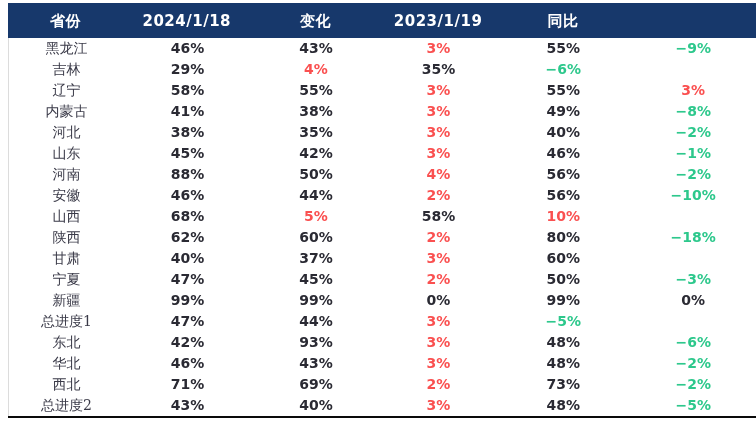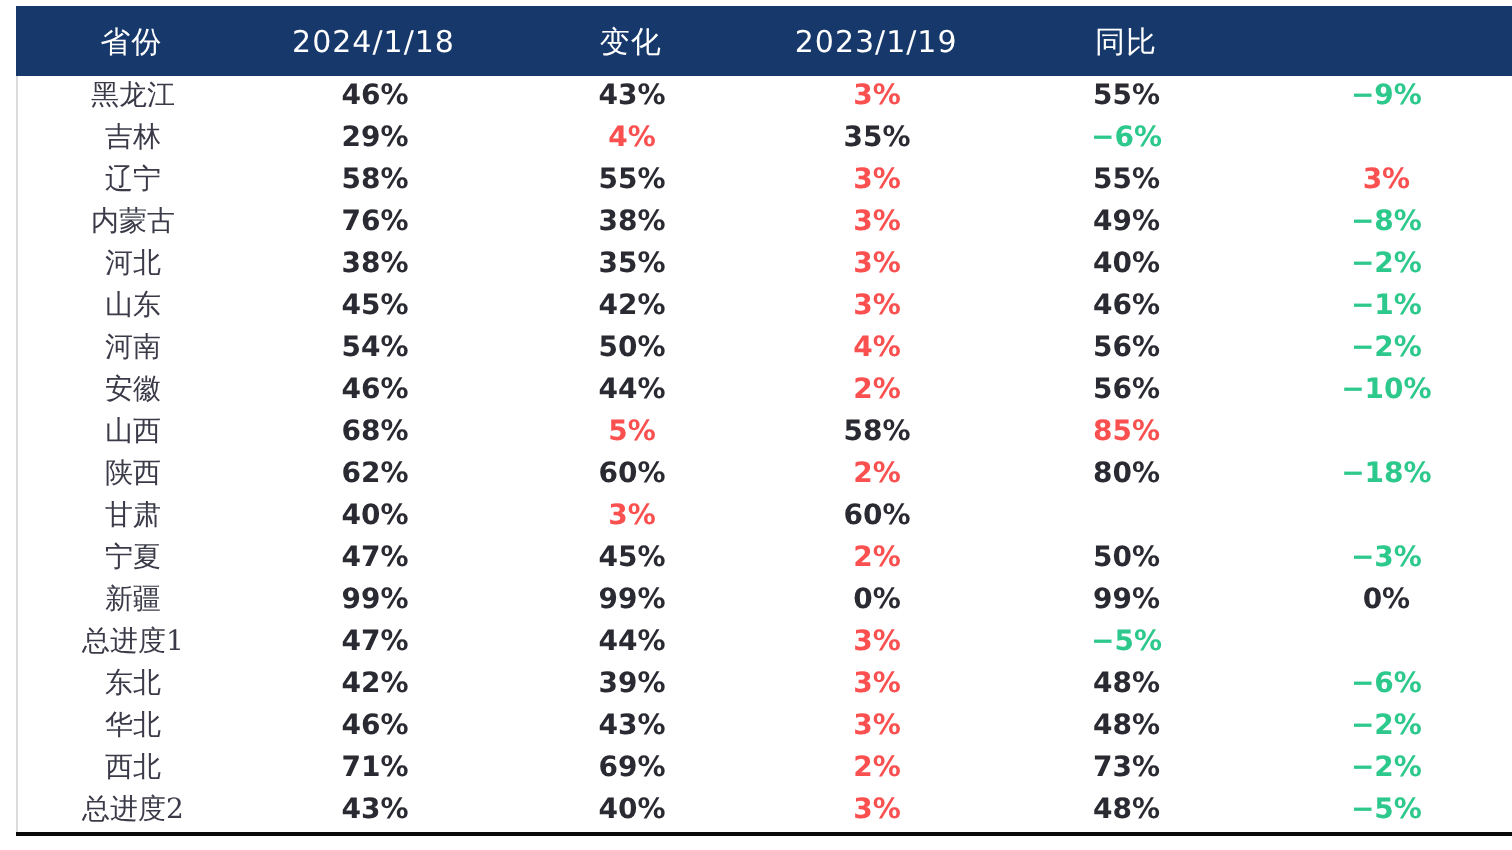--- a/index.html
+++ b/index.html
@@ -19,21 +19,21 @@
     display: grid;
     grid-template-columns: 15.4% 17% 17.4% 15.4% 18% 16.8%;
     background: var(--header-bg, #17386B);
     height: 35px;
     align-items: center;
     border-top: 1px solid var(--header-bg, #17386B);
     box-shadow: 0 -2px 0 0 var(--header-bg, #17386B) inset;
   }
   .th {
     color: #ffffff;
-    font-weight: normal;
+    font-weight: bold;
     font-size: 15px;
     text-align: center;
     letter-spacing: 0.5px;
     white-space: nowrap;
   }
   .tbody {
     border-left: 1px solid #dcdcdc;
   }
   .tr {
     display: grid;
@@ -91,21 +91,21 @@
         <div class="tr">
           <div class="td col0">辽宁</div>
           <div class="td col1">58%</div>
           <div class="td col2">55%</div>
           <div class="td col3 c-red">3%</div>
           <div class="td col4">55%</div>
           <div class="td col5 c-red">3%</div>
         </div>
         <div class="tr">
           <div class="td col0">内蒙古</div>
-          <div class="td col1">76%</div>
+          <div class="td col1">41%</div>
           <div class="td col2">38%</div>
           <div class="td col3 c-red">3%</div>
           <div class="td col4">49%</div>
           <div class="td col5 c-green">−8%</div>
         </div>
         <div class="tr">
           <div class="td col0">河北</div>
           <div class="td col1">38%</div>
           <div class="td col2">35%</div>
           <div class="td col3 c-red">3%</div>
@@ -115,52 +115,53 @@
         <div class="tr">
           <div class="td col0">山东</div>
           <div class="td col1">45%</div>
           <div class="td col2">42%</div>
           <div class="td col3 c-red">3%</div>
           <div class="td col4">46%</div>
           <div class="td col5 c-green">−1%</div>
         </div>
         <div class="tr">
           <div class="td col0">河南</div>
-          <div class="td col1">54%</div>
+          <div class="td col1">88%</div>
           <div class="td col2">50%</div>
           <div class="td col3 c-red">4%</div>
           <div class="td col4">56%</div>
           <div class="td col5 c-green">−2%</div>
         </div>
         <div class="tr">
           <div class="td col0">安徽</div>
           <div class="td col1">46%</div>
           <div class="td col2">44%</div>
           <div class="td col3 c-red">2%</div>
           <div class="td col4">56%</div>
           <div class="td col5 c-green">−10%</div>
         </div>
         <div class="tr">
           <div class="td col0">山西</div>
           <div class="td col1">68%</div>
           <div class="td col3 c-red">5%</div>
           <div class="td col4">58%</div>
-          <div class="td col5 c-red">85%</div>
+          <div class="td col5 c-red">10%</div>
         </div>
         <div class="tr">
           <div class="td col0">陕西</div>
           <div class="td col1">62%</div>
           <div class="td col2">60%</div>
           <div class="td col3 c-red">2%</div>
           <div class="td col4">80%</div>
           <div class="td col5 c-green">−18%</div>
         </div>
         <div class="tr">
           <div class="td col0">甘肃</div>
           <div class="td col1">40%</div>
+          <div class="td col2">37%</div>
           <div class="td col3 c-red">3%</div>
           <div class="td col4">60%</div>
         </div>
         <div class="tr">
           <div class="td col0">宁夏</div>
           <div class="td col1">47%</div>
           <div class="td col2">45%</div>
           <div class="td col3 c-red">2%</div>
           <div class="td col4">50%</div>
           <div class="td col5 c-green">−3%</div>
@@ -176,21 +177,21 @@
         <div class="tr">
           <div class="td col0">总进度1</div>
           <div class="td col1">47%</div>
           <div class="td col2">44%</div>
           <div class="td col3 c-red">3%</div>
           <div class="td col5 c-green">−5%</div>
         </div>
         <div class="tr">
           <div class="td col0">东北</div>
           <div class="td col1">42%</div>
-          <div class="td col2">39%</div>
+          <div class="td col2">93%</div>
           <div class="td col3 c-red">3%</div>
           <div class="td col4">48%</div>
           <div class="td col5 c-green">−6%</div>
         </div>
         <div class="tr">
           <div class="td col0">华北</div>
           <div class="td col1">46%</div>
           <div class="td col2">43%</div>
           <div class="td col3 c-red">3%</div>
           <div class="td col4">48%</div>

